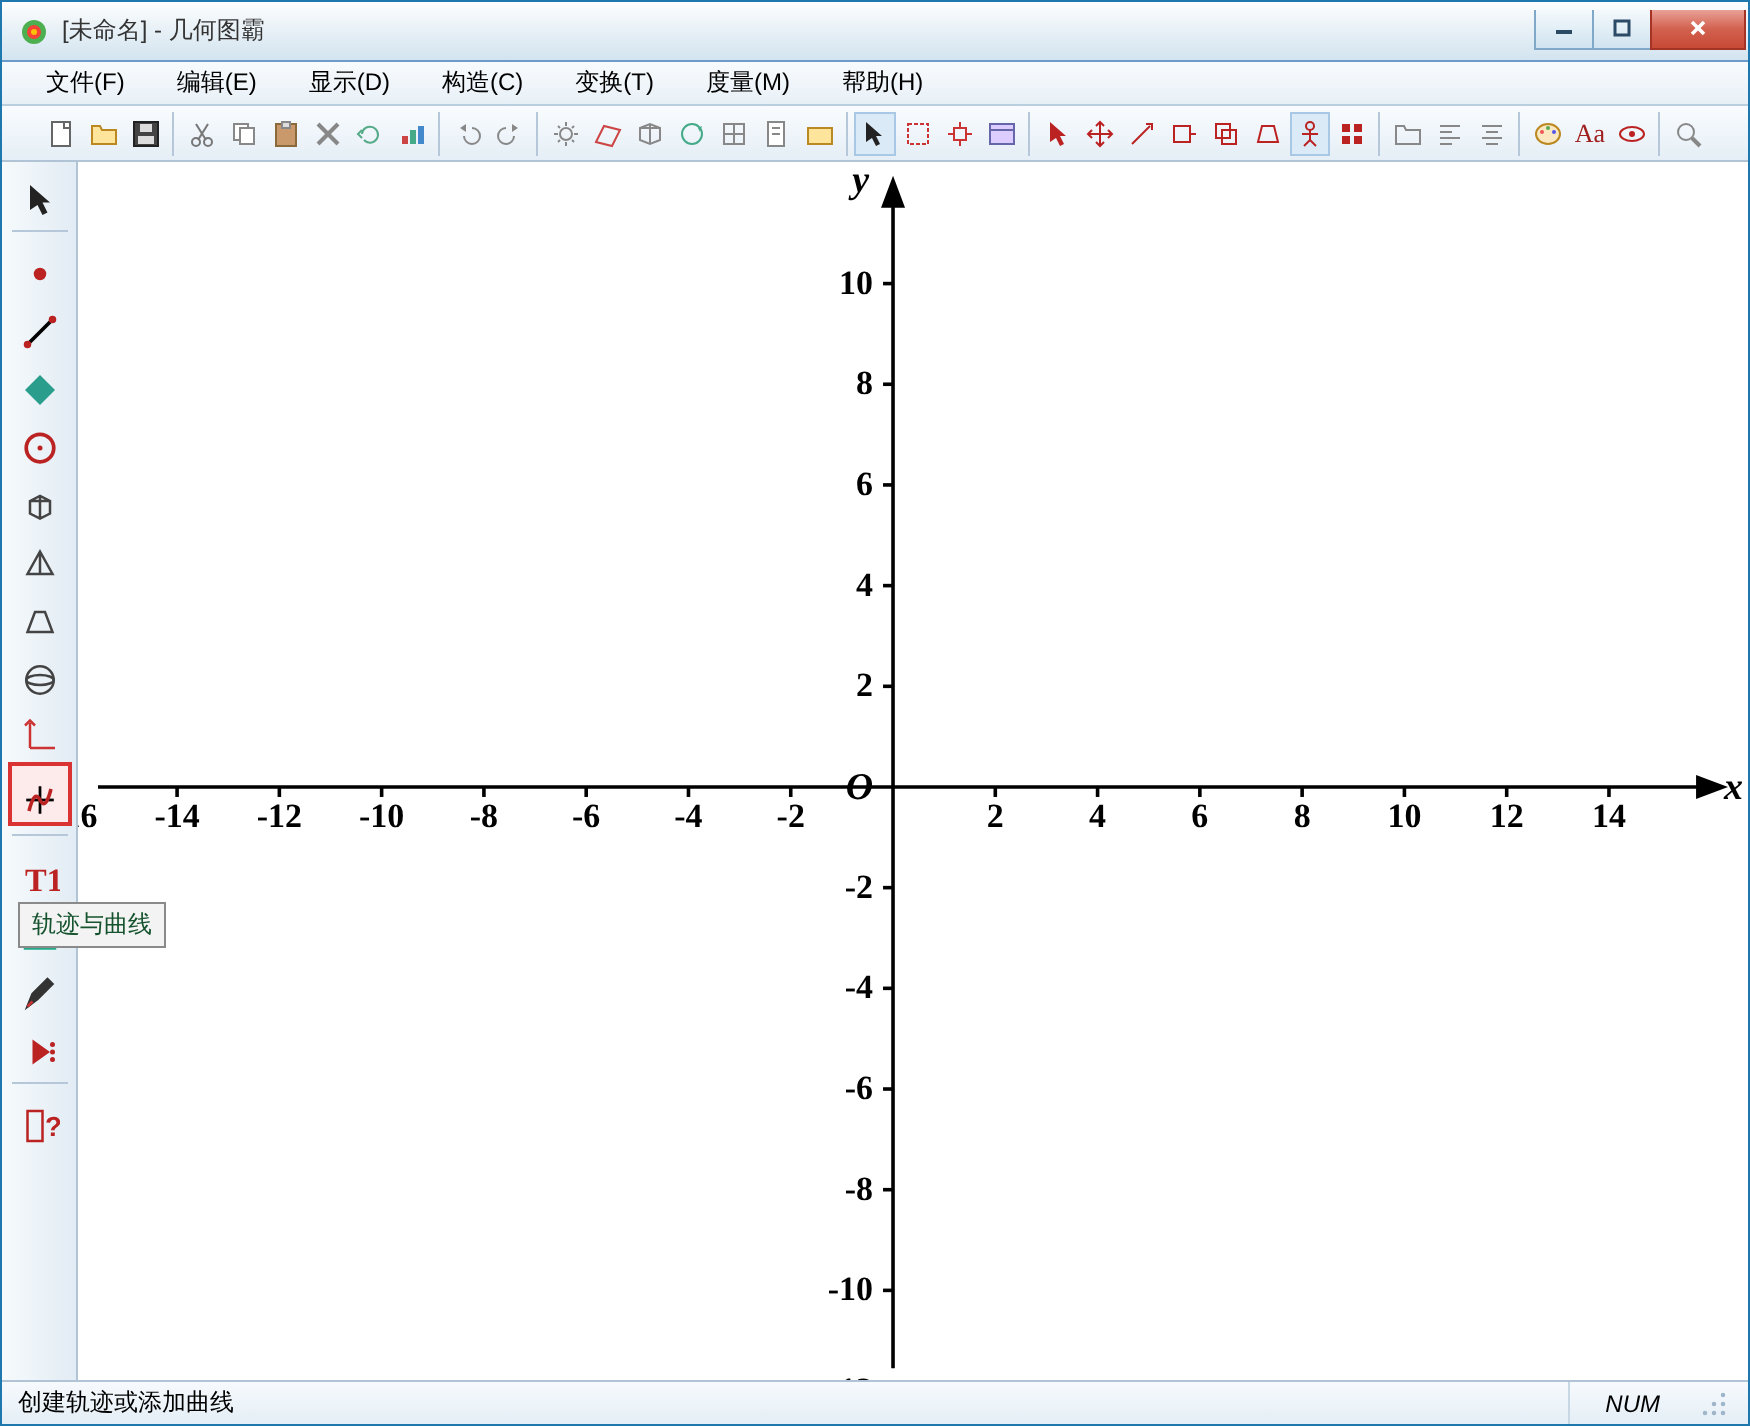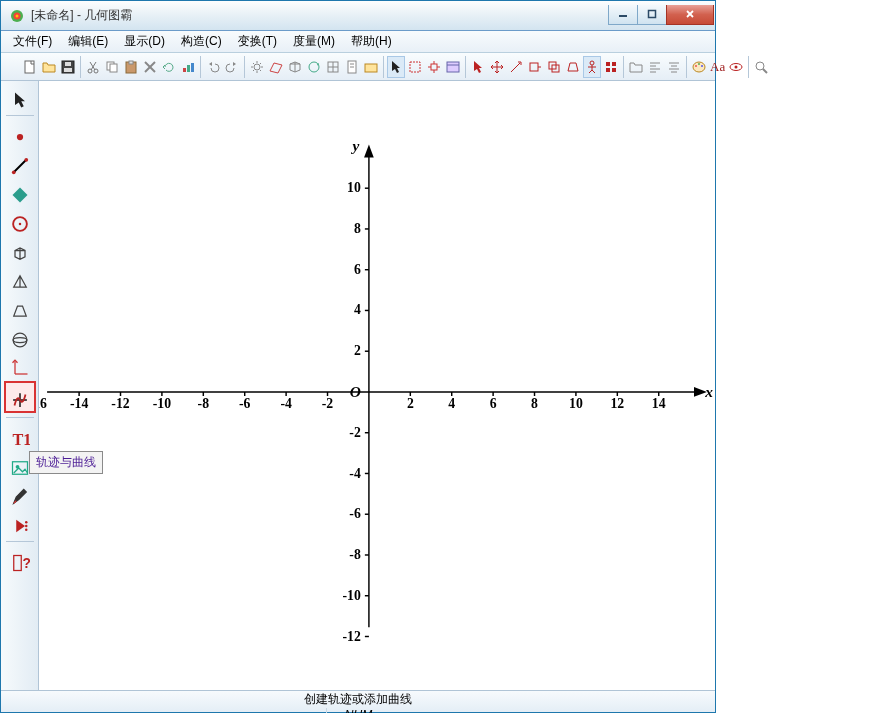--- a/index.html
+++ b/index.html
@@ -1,52 +1,52 @@
 <!DOCTYPE html>
 <html><head>
 <meta charset="utf-8">
 <style>
 * { margin: 0; padding: 0; box-sizing: border-box; }
 body { font-family: "Microsoft YaHei", SimSun, sans-serif; font-size: 12px; background: #fff; }
-.window { width: 716px; height: 713px; border: 1px solid #1e77ad; background: #fff; display: flex; flex-direction: column; }
+.window { width: 875px; height: 713px; border: 1px solid #1e77ad; background: #fff; display: flex; flex-direction: column; }
 
 .titlebar { height: 30px; background: linear-gradient(#fdfefe, #e7f0f6 50%, #d3e4f0); display: flex; align-items: center; padding-left: 8px; border-bottom: 1px solid #6b9bc9; }
 .titlebar .app-icon { width: 16px; height: 16px; margin-right: 6px; }
 .titlebar .title-text { flex: 1; color: #333; }
 .win-btns { display: flex; height: 22px; margin-right: 1px; }
 .win-btn { width: 30px; height: 20px; border: 1px solid #7fa8c9; border-top: none; margin-left: -1px; background: linear-gradient(#f4f9fc, #d0e3f0); display: flex; align-items: center; justify-content: center; }
 .win-btn.close { width: 48px; background: linear-gradient(#e9a197, #d2614f 50%, #c74a36); border-color: #a43325; }
 .win-btn.close svg { stroke: #fff; }
 
 .menubar { height: 22px; background: linear-gradient(#f8fbfd, #e8f0f7); border-bottom: 1px solid #b9cfde; display: flex; align-items: center; padding-left: 4px; }
-.menu-item { padding: 2px 8px; cursor: default; }
+.menu-item { padding: 2px 8px; cursor: default; margin-left: 10px; }
 
 .toolbar-h { height: 28px; background: linear-gradient(#f9fcfe, #e5eef6); border-bottom: 1px solid #b0c4d6; display: flex; align-items: center; padding: 0 20px; gap: 1px; }
 .tb-btn { width: 22px; height: 22px; display: flex; align-items: center; justify-content: center; border: 1px solid transparent; }
 .tb-sep { width: 2px; height: 22px; border-left: 1px solid #b5c7d8; margin: 0 2px; }
 .tb-btn.active { border-color: #a9c8e6; background: #dbeaf7; }
 .aa-lbl { font-family: Georgia, serif; font-size: 13px; color: #a02020; }
 
 .content-area { flex: 1; display: flex; min-height: 0; }
 
 .toolbar-v { width: 38px; min-width: 38px; background: linear-gradient(90deg, #f6fafc, #e2ecf4); border-right: 1px solid #b0c4d6; display: flex; flex-direction: column; align-items: center; padding-top: 2px; gap: 1px; position: relative; }
 .vtb-btn { width: 28px; height: 28px; display: flex; align-items: flex-end; justify-content: center; border: 1px solid transparent; position: relative; }
 .vtb-sep { width: 28px; height: 2px; border-top: 1px solid #b5c7d8; margin: 3px 0 2px; }
 .vtb-btn.highlighted { border: 2px solid #d93333; background: #fdeaea; width: 32px; height: 32px; }
 
-.tooltip { position: absolute; left: 28px; top: 370px; background: #f3f3f3; border: 1px solid #8a8a8a; padding: 2px 6px; font-size: 12px; color: #4c1d95; white-space: nowrap; z-index: 50; }
+.tooltip { position: absolute; left: 8px; top: 370px; background: #f3f3f3; border: 1px solid #8a8a8a; padding: 2px 6px; font-size: 12px; color: #14532d; white-space: nowrap; z-index: 50; }
 
 .canvas-wrap { flex: 1; position: relative; background: #fff; overflow: hidden; }
 svg.grid { width: 100%; height: 100%; }
 .axis-line { stroke: #000; stroke-width: 1.8; fill: none; }
 .axis-arrow { fill: #000; }
 .tick-label { font-family: Georgia, 'Times New Roman', serif; font-size: 17px; fill: #000; font-weight: bold; }
 .axis-name { font-family: Georgia, 'Times New Roman', serif; font-size: 19px; font-style: italic; fill: #000; font-weight: bold; }
 
-.statusbar { height: 22px; background: linear-gradient(#f7fafd, #e4eef6); border-top: 1px solid #b0c4d6; display: flex; align-items: center; padding: 0 8px; font-size: 12px; flex-direction: column; }
+.statusbar { height: 22px; background: linear-gradient(#f7fafd, #e4eef6); border-top: 1px solid #b0c4d6; display: flex; align-items: center; padding: 0 8px; font-size: 12px; }
 .statusbar .status-left { flex: 1; }
 .statusbar .status-cell { padding: 0 18px; border-left: 1px solid #c7d7e4; height: 100%; display: flex; align-items: center; font-style: italic; }
 .sb-grip { width: 18px; height: 18px; }
 </style>
 </head>
 <body>
 
 <div class="window">
 
   <div class="titlebar">

